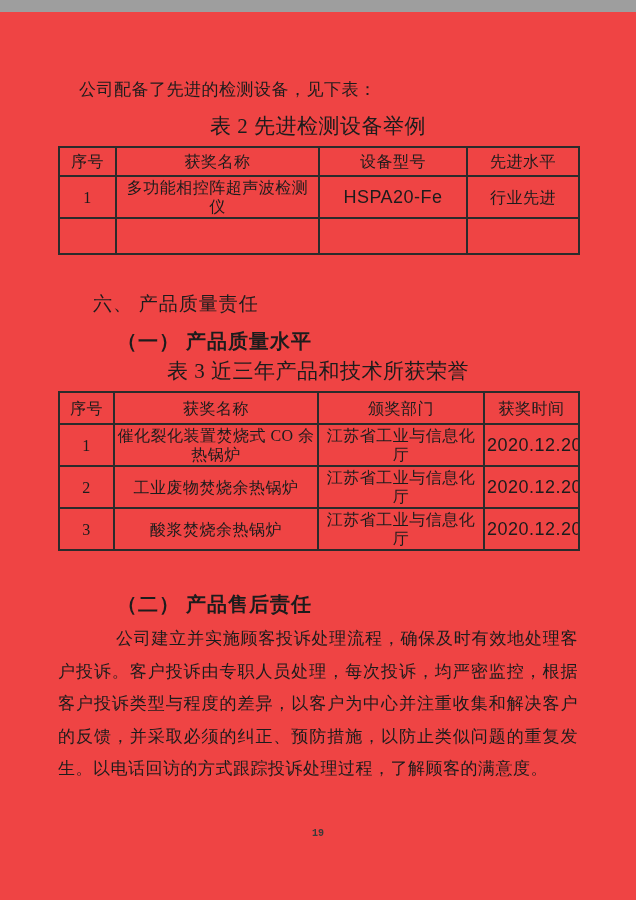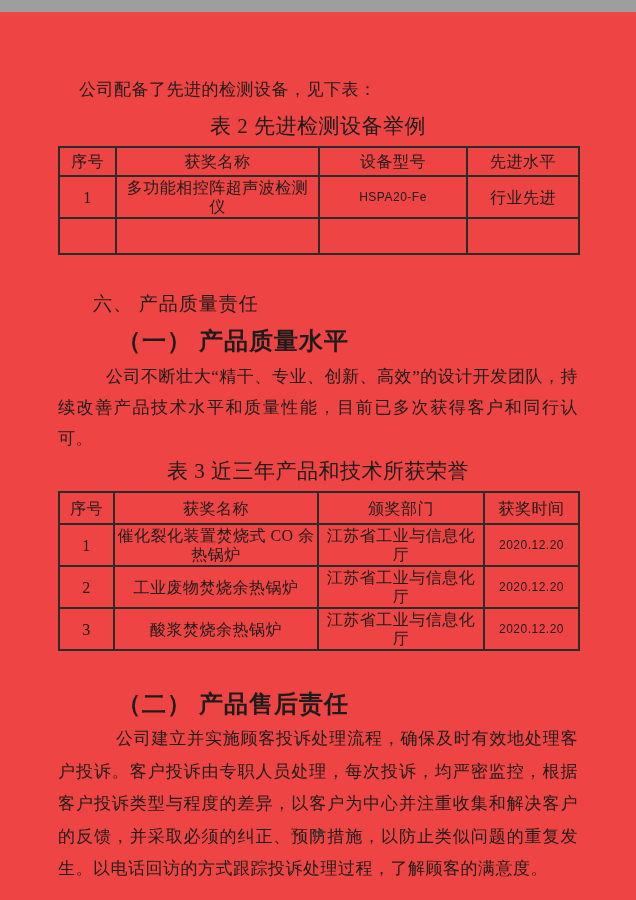--- a/index.html
+++ b/index.html
@@ -57,35 +57,35 @@
   }
   table.t2 tr.hdr{height:29px;}
   table.t2 tr.r1{height:33px;}
   table.t2 tr.r-empty{height:36px;}
   table.t3 tr.hdr{height:32px;}
   table.t3 tr.r1{height:40px;}
   table.t3 tr.r2{height:33px;}
   table.t3 tr.r3{height:35px;}
   .latin{
     font-family:"Liberation Sans","DejaVu Sans",sans-serif;
-    font-size:12px;
+    font-size:18px;
     letter-spacing:0;
   }
   .section-heading{
     margin:36px 0 0 0;
     padding-left:35px;
     font-size:19px;
     font-weight:normal;
     line-height:26px;
     letter-spacing:1px;
   }
   .sub-heading{
     margin:11px 0 0 0;
     padding-left:59px;
-    font-size:24px;
+    font-size:20px;
     line-height:26px;
     letter-spacing:1px;
   }
   .sub-heading-2{
     margin-top:40px;
   }
   .para-quality{
     margin-top:7px;
     text-indent:48px;
   }
@@ -95,21 +95,21 @@
     line-height:32.5px;
   }
   .page-number{
     position:absolute;
     left:0;right:0;
     top:816px;
     text-align:center;
     font-size:10px;
     font-weight:bold;
     color:#3a3a3a;
-    font-family:Liberation Sans, sans-serif;
+    font-family:Liberation Mono, monospace;
   }
 </style>
 </head>
 <body>
 
 <div class="page">
   <div class="content">
 
     <p class="para para-intro">公司配备了先进的检测设备，见下表：</p>
 
@@ -141,21 +141,20 @@
         <td></td>
         <td></td>
       </tr>
     </tbody>
       </table>
 
     <h2 class="section-heading">六、 产品质量责任</h2>
 
     <h3 class="sub-heading">（一） 产品质量水平</h3>
 
-    <p class="para para-quality">公司不断壮大“精干、专业、创新、高效”的设计开发团队，持续改善产品技术水平和质量性能，目前已多次获得客户和同行认可。</p>
 
     <p class="table-caption caption-t3">表 3 近三年产品和技术所获荣誉</p>
 
     <table class="doc-table t3">
       <colgroup>
         <col style="width:55px">
           <col style="width:204px">
           <col style="width:166px">
           <col style="width:95px">
       </colgroup>

